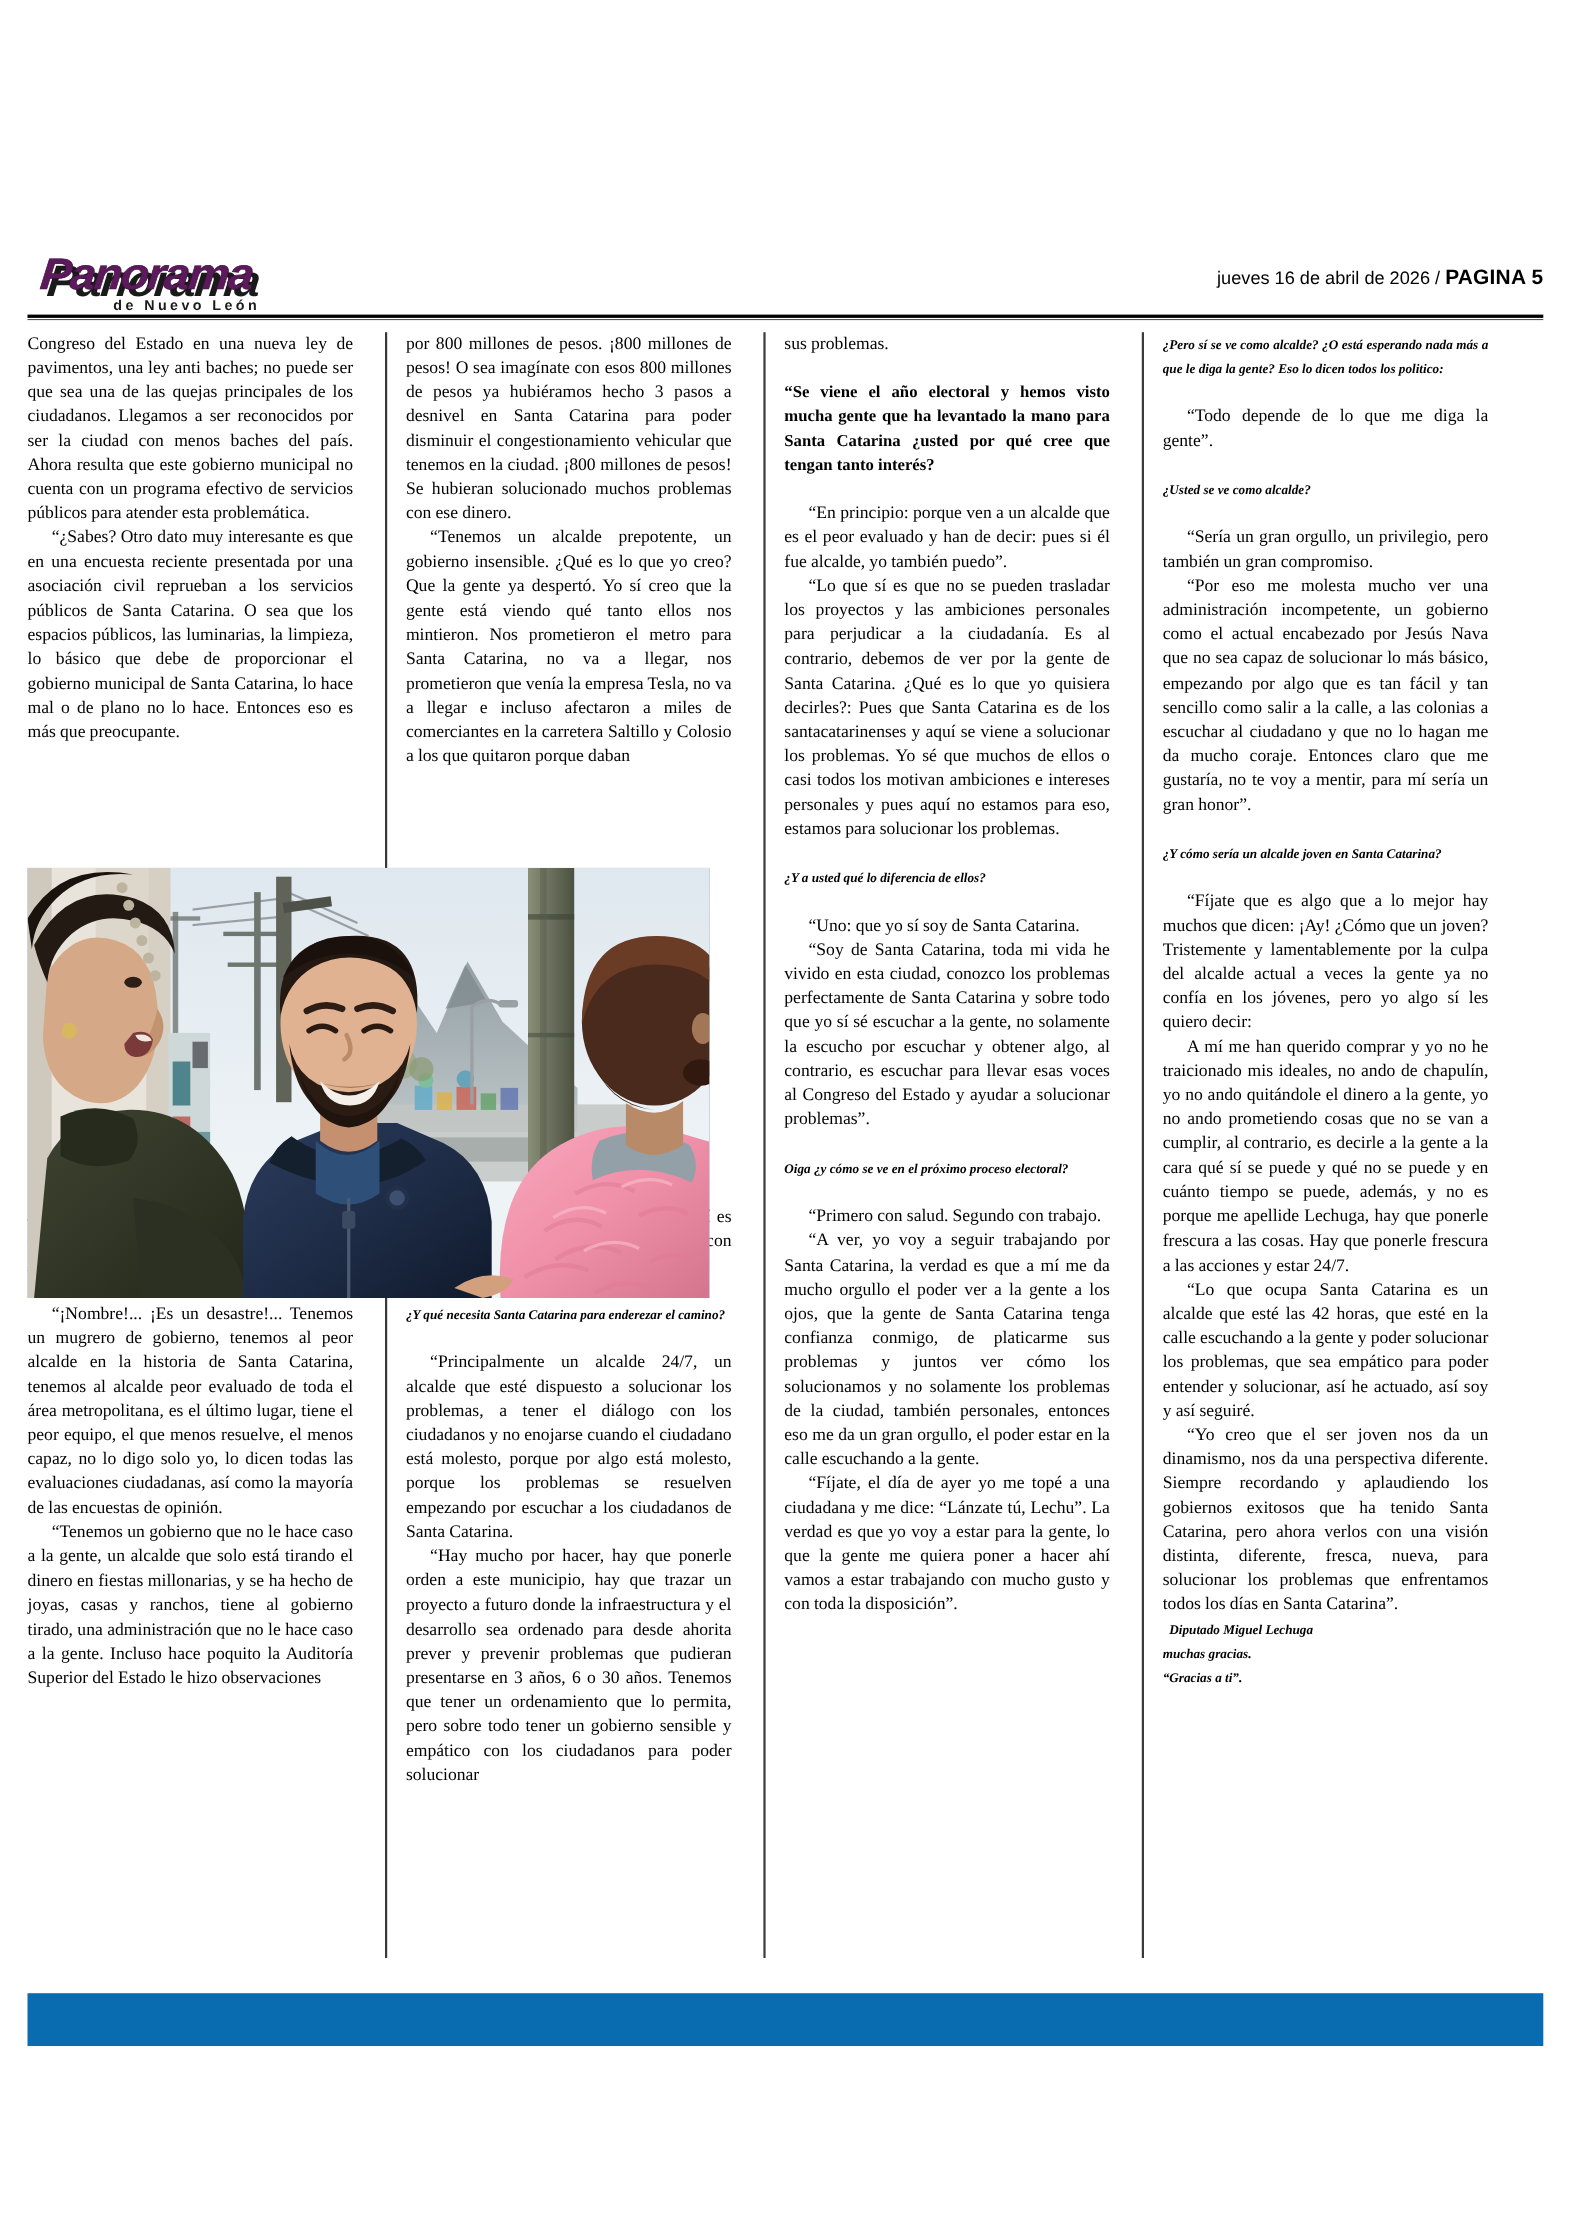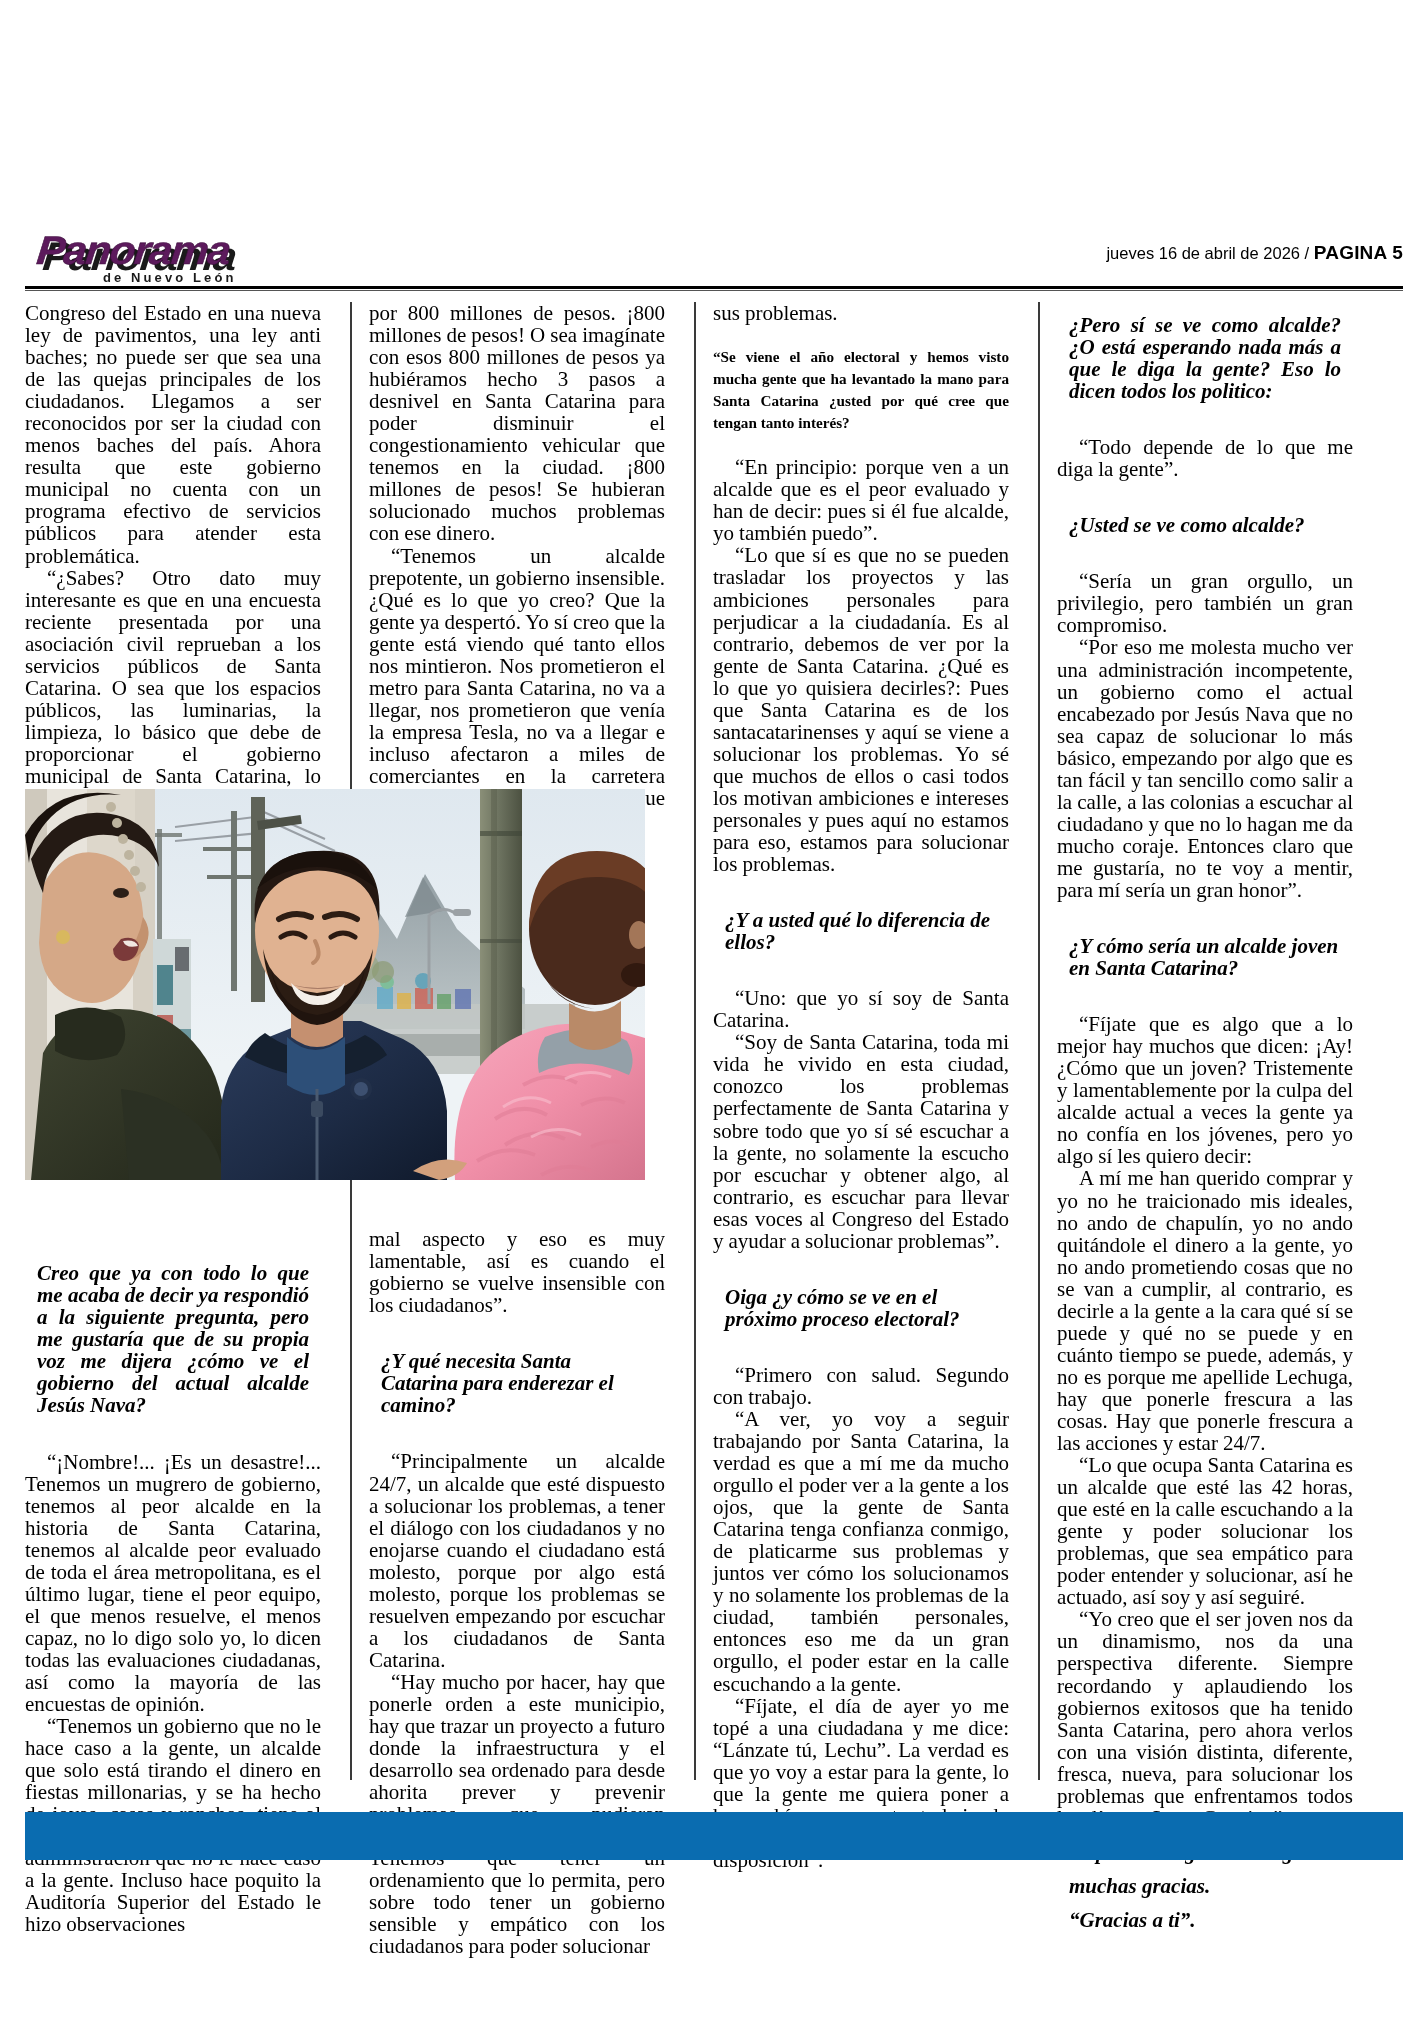--- a/index.html
+++ b/index.html
@@ -141,33 +141,33 @@
     width: 2px;
     height: 1478px;
     background: #3a3a3a;
   }
   .vrule.v1 { left: 325px; }
   .vrule.v2 { left: 669px; }
   .vrule.v3 { left: 1013px; }
 
   p.body {
     margin: 0;
-    font-size: 21px;
+    font-size: 16px;
     line-height: 22.05px;
     text-align: justify;
     text-indent: 22px;
     hyphens: auto;
     -webkit-hyphens: auto;
     word-spacing: -0.2px;
   }
   p.body.noind { text-indent: 0; }
 
   p.qi {          
-    margin: 12px;
-    font-size: 21px;
+    margin: 0;
+    font-size: 12px;
     line-height: 22.05px;
     font-weight: bold;
     font-style: italic;
     text-align: justify;
     text-indent: 0;
   }
   p.qi.left { text-align: left; }
 
   p.qb {          
     margin: 0;

